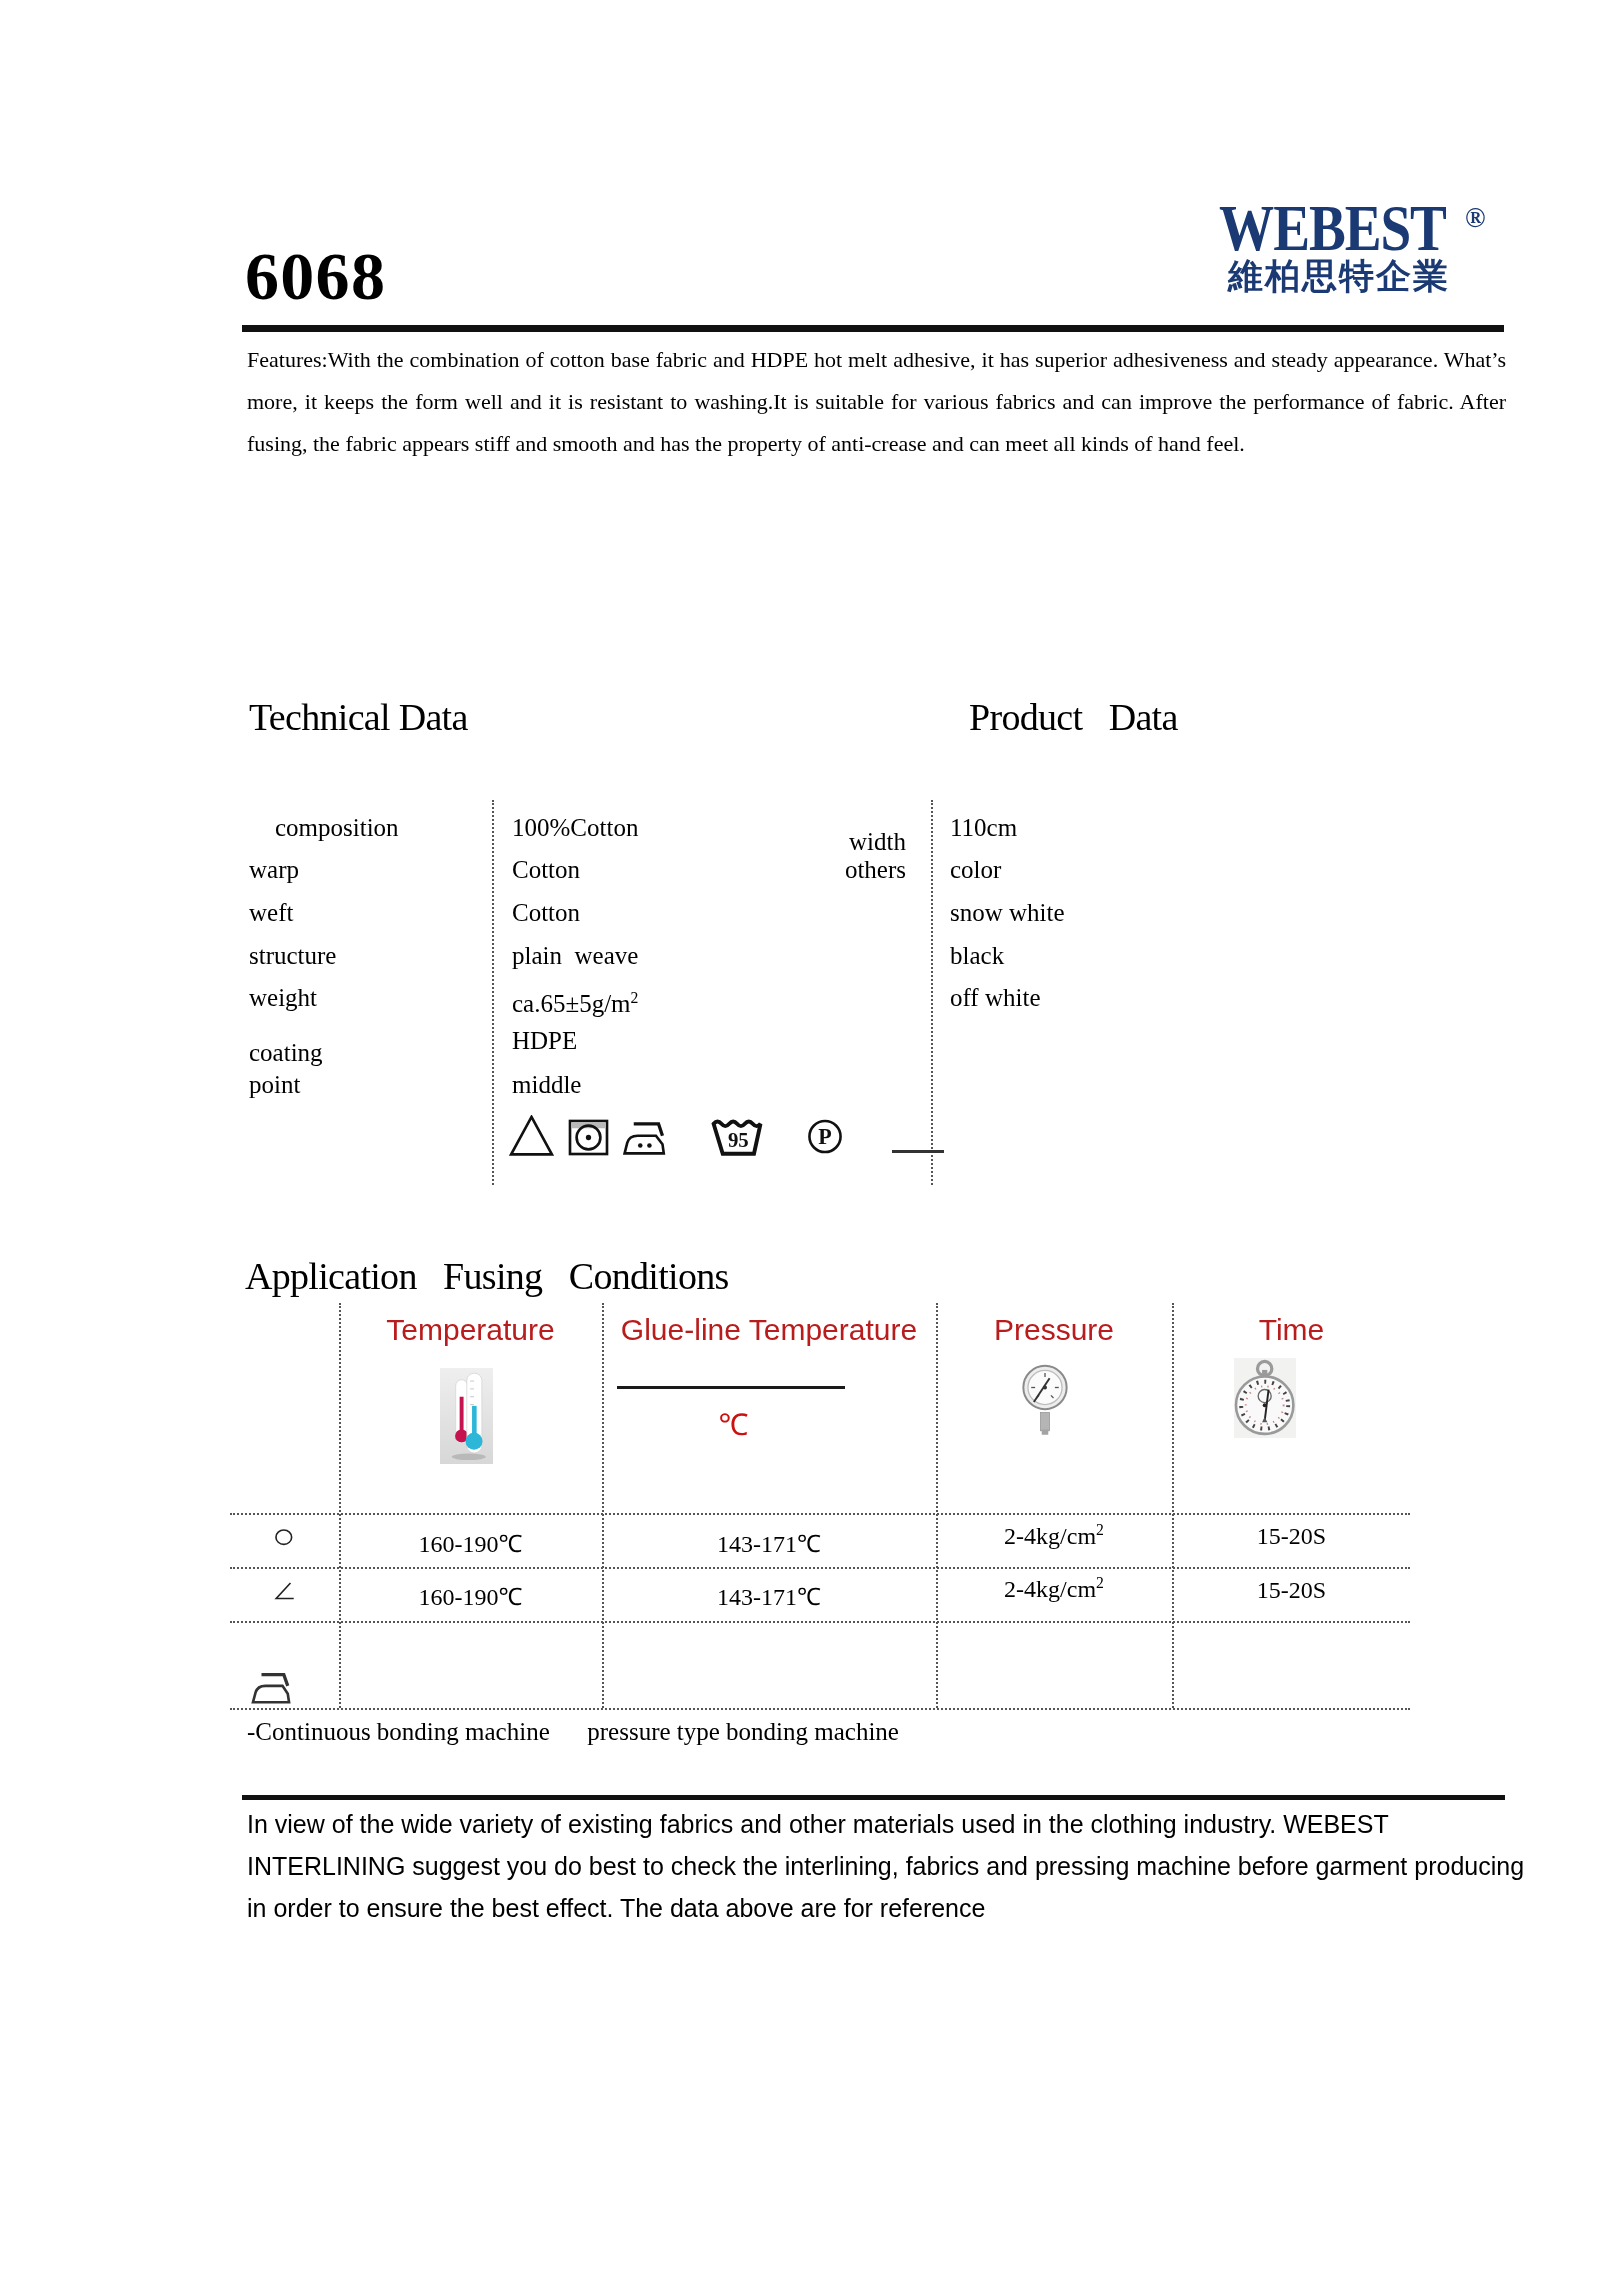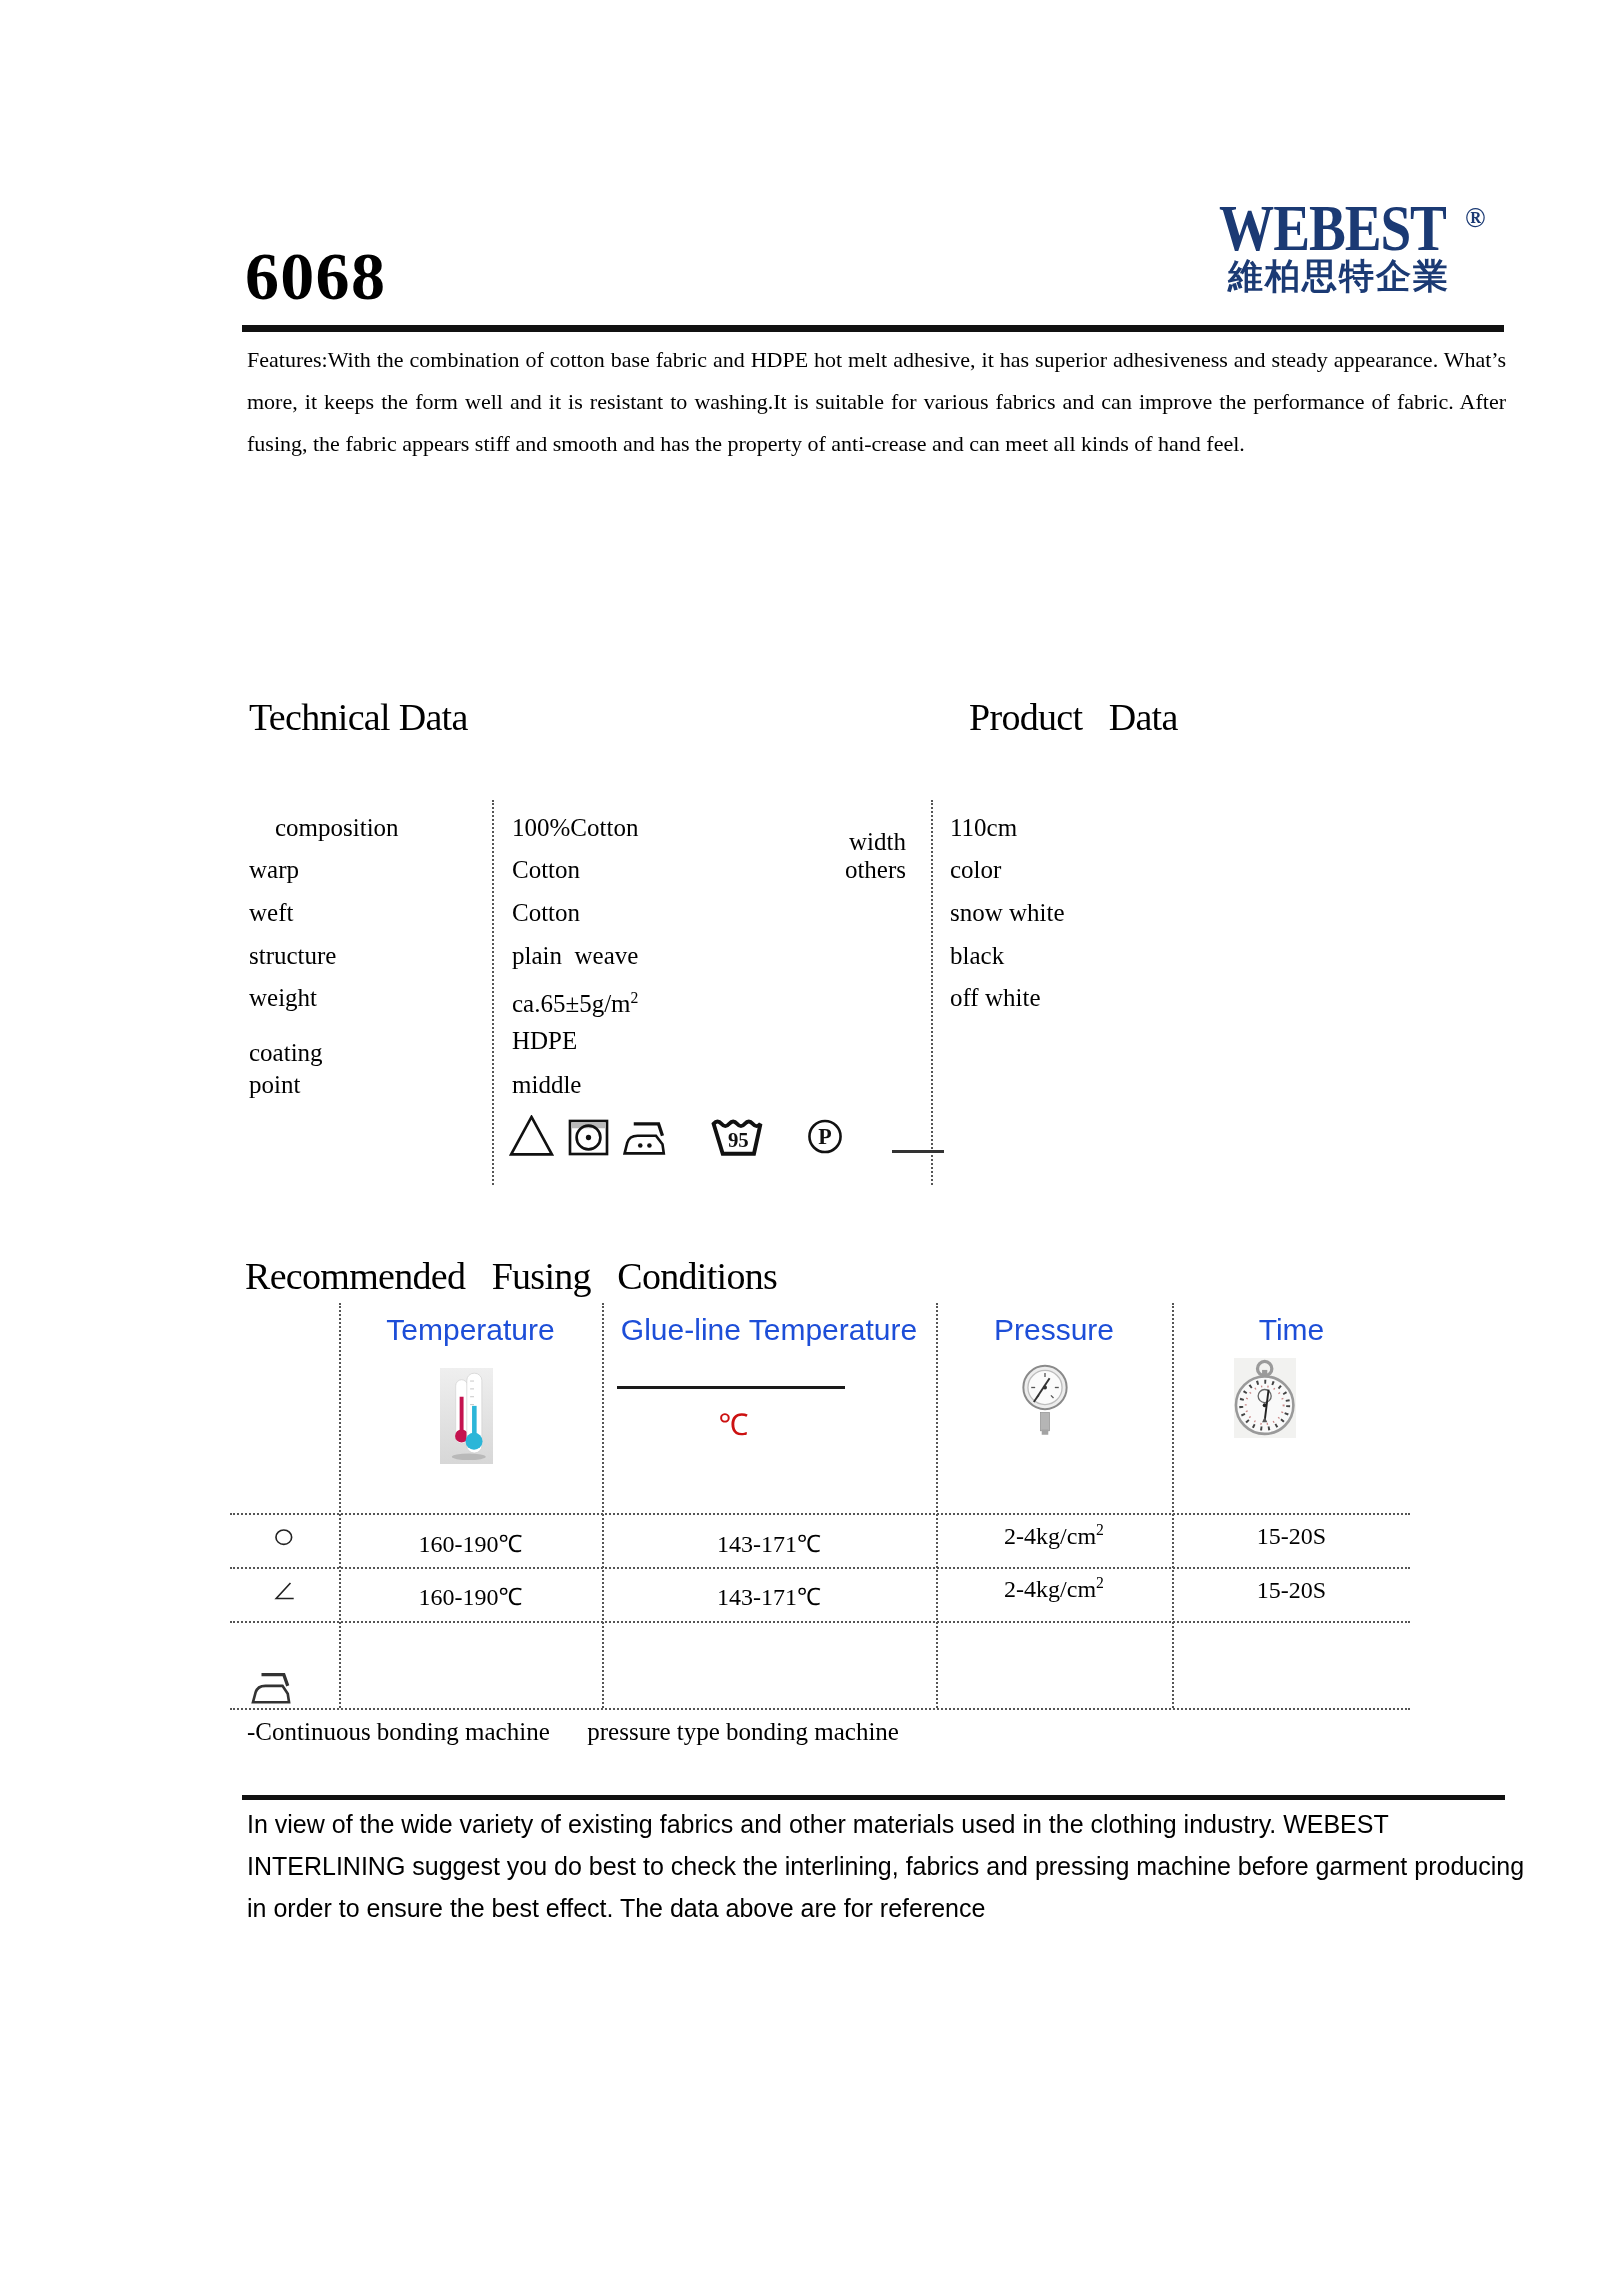--- a/index.html
+++ b/index.html
@@ -27,21 +27,21 @@
   
   .h2{font-size:38px;letter-spacing:-0.7px;}
 
   
   .vdots{border-left:2px dotted #555;width:0;}
   .hdots{border-top:2px dotted #555;height:0;}
   .cell38{font-size:25px;line-height:29px;}
   sup.small{font-size:15.7px;}
 
   
-  .fushead{font-size:30px;color:#1d4ed8;}
+  .fushead{font-size:30px;color:#b91c1c;}
   .fusval{font-size:24px;}
   .capline{font-size:25px;}
 
   
   .foot{font-size:25px;line-height:1;}
   svg{display:block;}
 </style>
 </head>
 <body>
 
@@ -114,21 +114,21 @@
     </svg>
   </div>
   <div class="abs" style="left:806px;top:1119px;">
     <svg width="38" height="35" viewBox="0 0 58 54">
       <circle cx="29" cy="27" r="24" fill="none" stroke="#111" stroke-width="4"></circle>
       <text x="29" y="39" text-anchor="middle" font-family="Liberation Serif,serif" font-size="34" font-weight="bold" fill="#111">P</text>
     </svg>
   </div>
   <div class="abs" style="left:892px;top:1150px;width:52px;height:2.6px;background:#333;"></div>
 
-  <div class="abs serif h2 pre" style="left:245px;top:1254px;">Recommended   Fusing   Conditions</div>
+  <div class="abs serif h2 pre" style="left:245px;top:1254px;">Application   Fusing   Conditions</div>
 
   <div class="abs vdots" style="left:339px;top:1303px;height:405px;"></div>
   <div class="abs vdots" style="left:602px;top:1303px;height:405px;"></div>
   <div class="abs vdots" style="left:936px;top:1303px;height:405px;"></div>
   <div class="abs vdots" style="left:1172px;top:1303px;height:405px;"></div>
   <div class="abs hdots" style="left:230px;top:1513px;width:1180px;"></div>
   <div class="abs hdots" style="left:230px;top:1567px;width:1180px;"></div>
   <div class="abs hdots" style="left:230px;top:1621px;width:1180px;"></div>
   <div class="abs hdots" style="left:230px;top:1708px;width:1180px;"></div>
 

